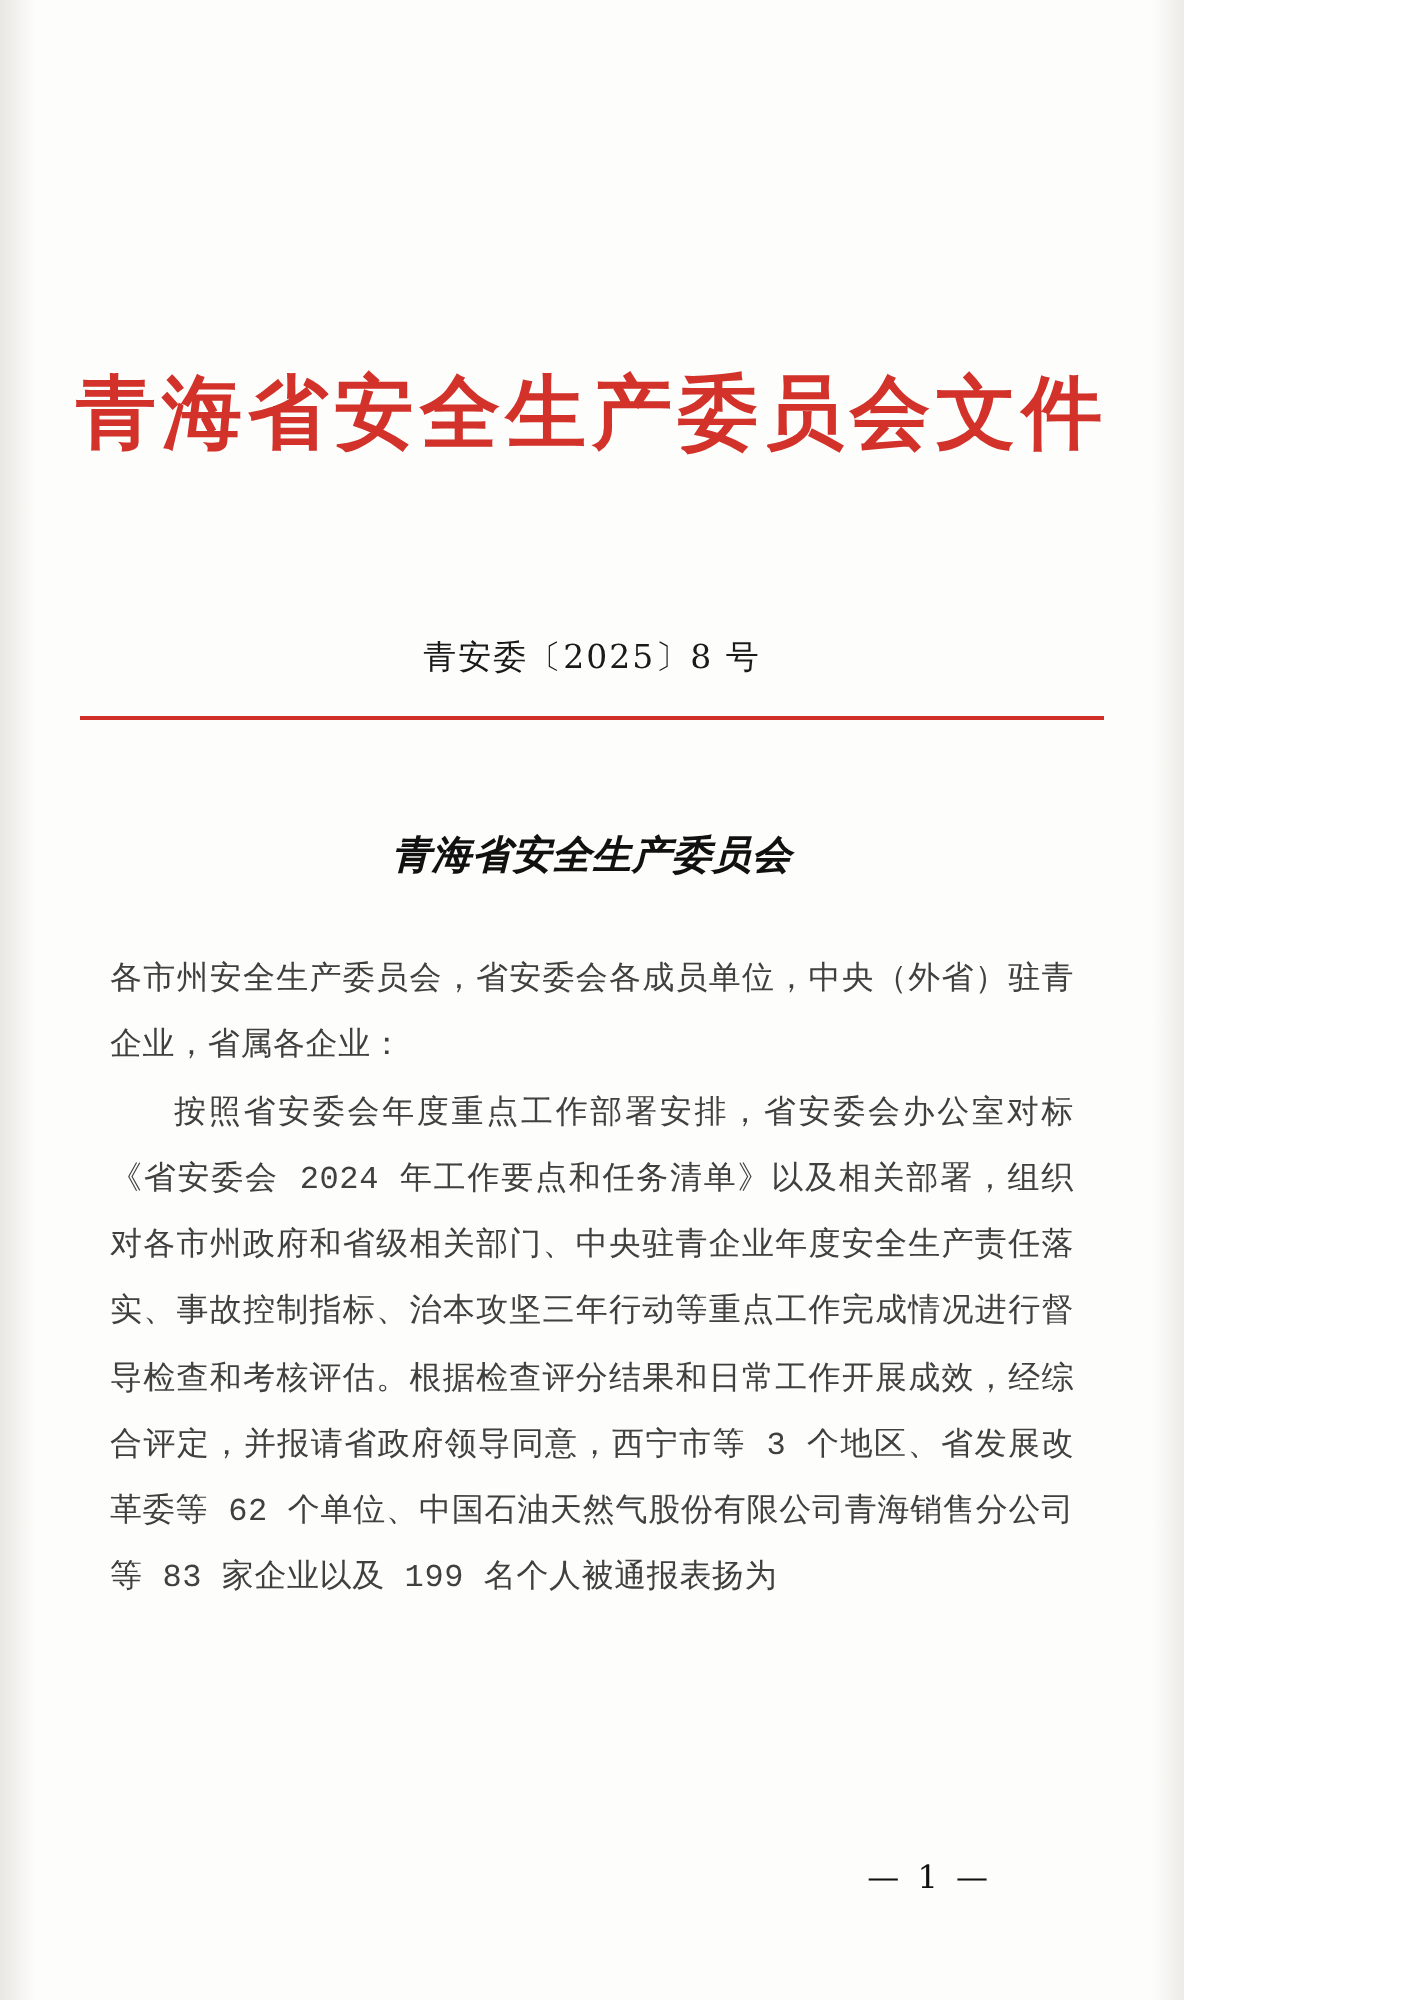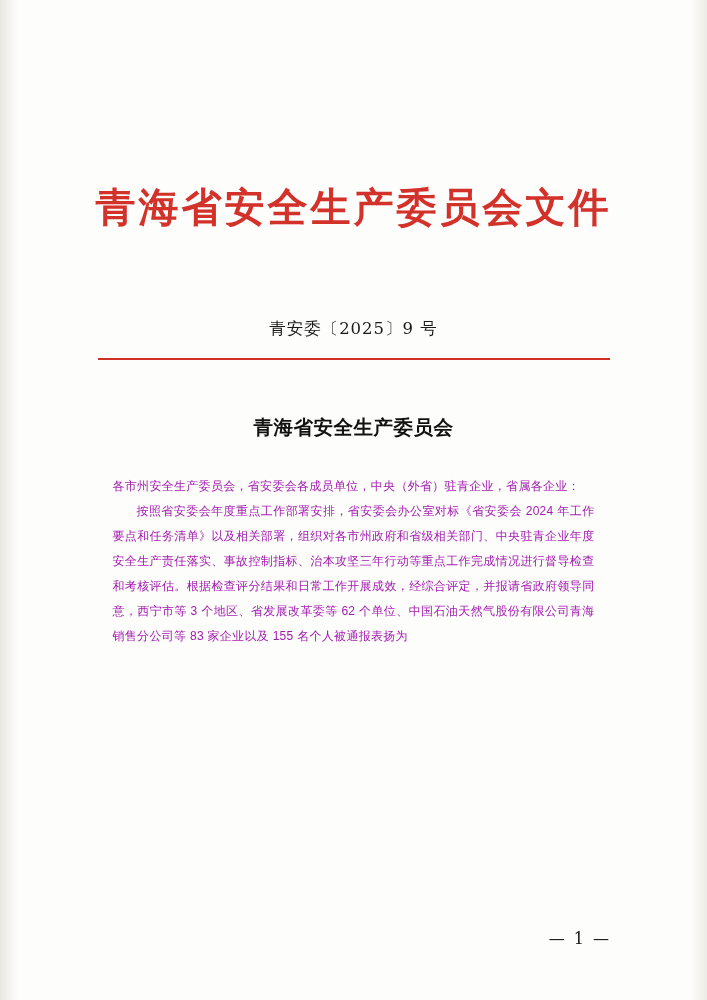--- a/index.html
+++ b/index.html
@@ -8,21 +8,21 @@
   }
   body {
     width: 707px;
     height: 1000px;
     background: #ffffff;
     font-family: "Liberation Serif", serif;
     overflow: hidden;
   }
   .page {
     position: relative;
-    width: 707px;
+    width: 592px;
     height: 1000px;
     background: #fdfdfb;
     box-sizing: border-box;
   }
   
   .page::before {
     content: "";
     position: absolute;
     left: 0; top: 0; bottom: 0;
     width: 18px;
@@ -70,28 +70,29 @@
 
   .title-block {
     margin-top: 48px;
     text-align: center;
     color: #111;
     font-family: "DejaVu Serif", serif;
     font-weight: bold;
     font-size: 19.5px;
     line-height: 2.05;
     letter-spacing: 0.5px;
+    font-style: italic;
   }
 
   .body-block {
     margin: 26px auto 0 auto;
     width: 482px;
-    color: #a21caf;
-    font-family: Liberation Sans, sans-serif;
-    font-size: 12px;
+    color: #404040;
+    font-family: Liberation Mono, monospace;
+    font-size: 16px;
     line-height: 2.08;
     letter-spacing: 0.3px;
     text-align: justify;
   }
   .body-block p {
     margin: 0;
   }
   .indent {
     text-indent: 2em;
   }
@@ -108,28 +109,28 @@
 </style>
 </head>
 <body>
 
 <div class="page">
 
   <div class="doc-head">
     <div class="doc-head-title">青海省安全生产委员会文件</div>
   </div>
 
-  <div class="doc-number">青安委〔2025〕9 号</div>
+  <div class="doc-number">青安委〔2025〕8 号</div>
 
   <div class="red-rule"></div>
 
   <div class="title-block">
     <div>青海省安全生产委员会</div>
   </div>
 
   <div class="body-block">
     <p>各市州安全生产委员会，省安委会各成员单位，中央（外省）驻青企业，省属各企业：</p>
-    <p class="indent">按照省安委会年度重点工作部署安排，省安委会办公室对标《省安委会 2024 年工作要点和任务清单》以及相关部署，组织对各市州政府和省级相关部门、中央驻青企业年度安全生产责任落实、事故控制指标、治本攻坚三年行动等重点工作完成情况进行督导检查和考核评估。根据检查评分结果和日常工作开展成效，经综合评定，并报请省政府领导同意，西宁市等 3 个地区、省发展改革委等 62 个单位、中国石油天然气股份有限公司青海销售分公司等 83 家企业以及 155 名个人被通报表扬为</p>
+    <p class="indent">按照省安委会年度重点工作部署安排，省安委会办公室对标《省安委会 2024 年工作要点和任务清单》以及相关部署，组织对各市州政府和省级相关部门、中央驻青企业年度安全生产责任落实、事故控制指标、治本攻坚三年行动等重点工作完成情况进行督导检查和考核评估。根据检查评分结果和日常工作开展成效，经综合评定，并报请省政府领导同意，西宁市等 3 个地区、省发展改革委等 62 个单位、中国石油天然气股份有限公司青海销售分公司等 83 家企业以及 199 名个人被通报表扬为</p>
   </div>
 
   <div class="page-number">— 1 —</div>
 
 </div>
 
 </body></html>

